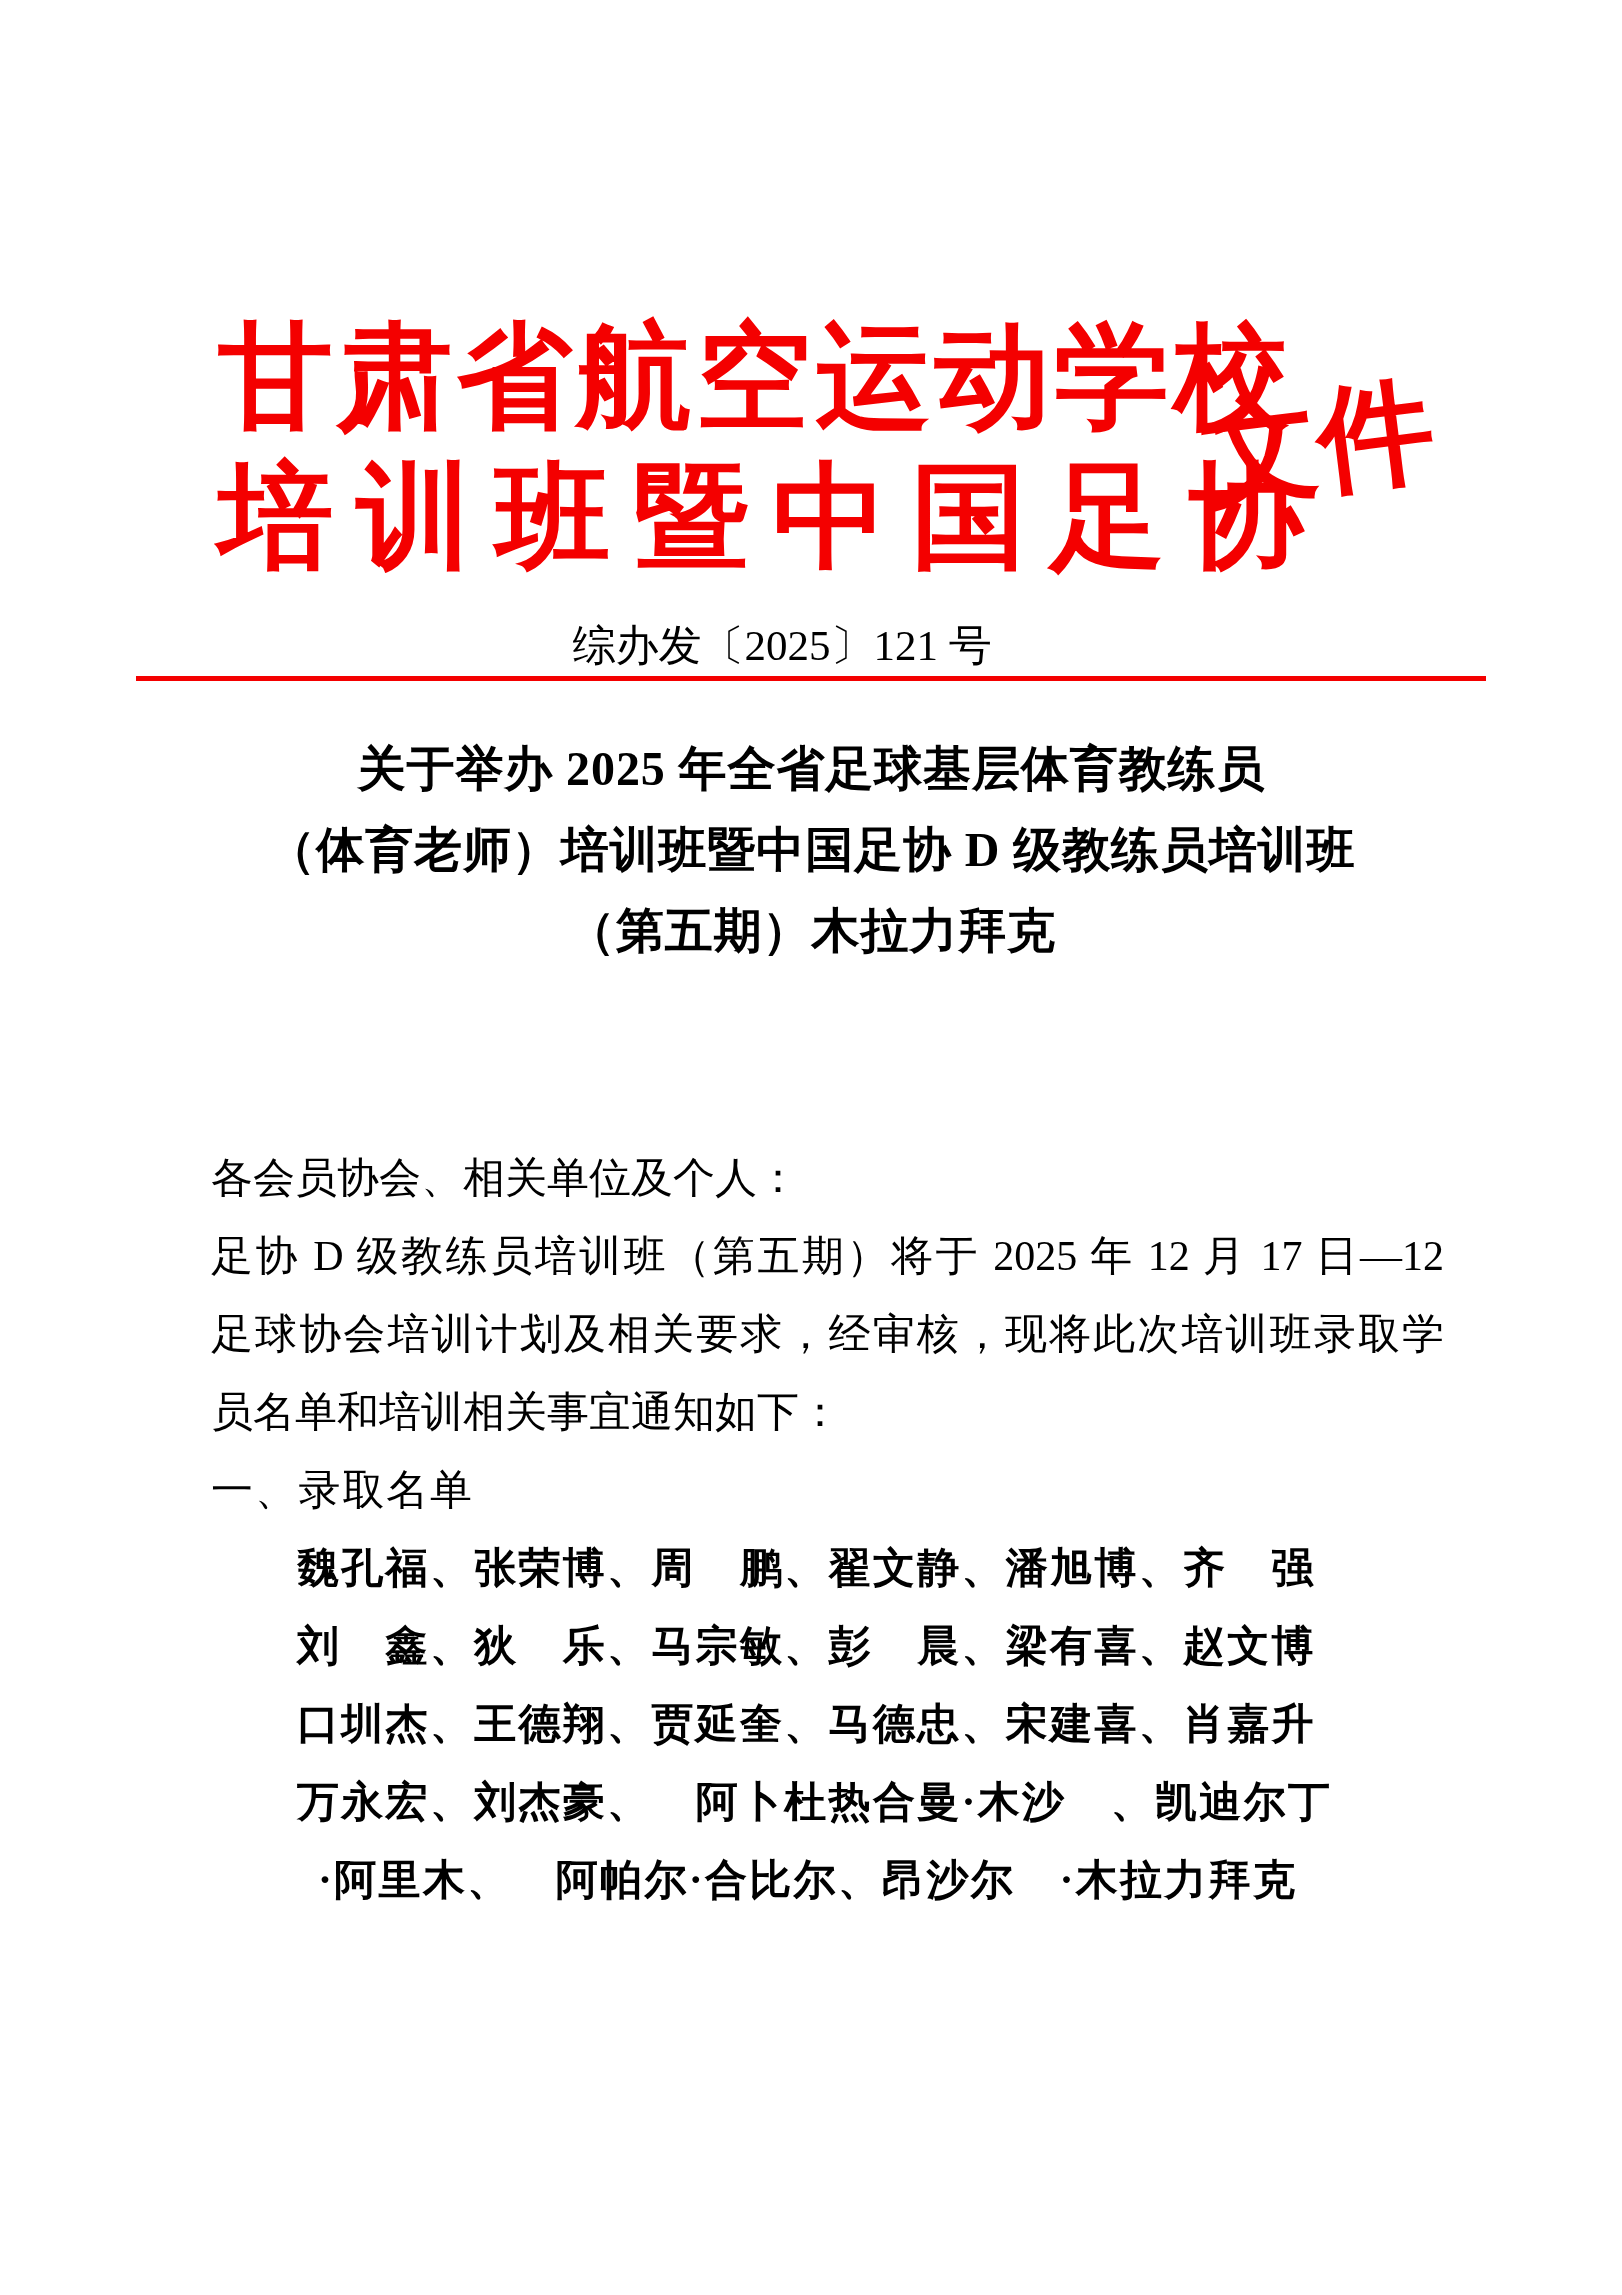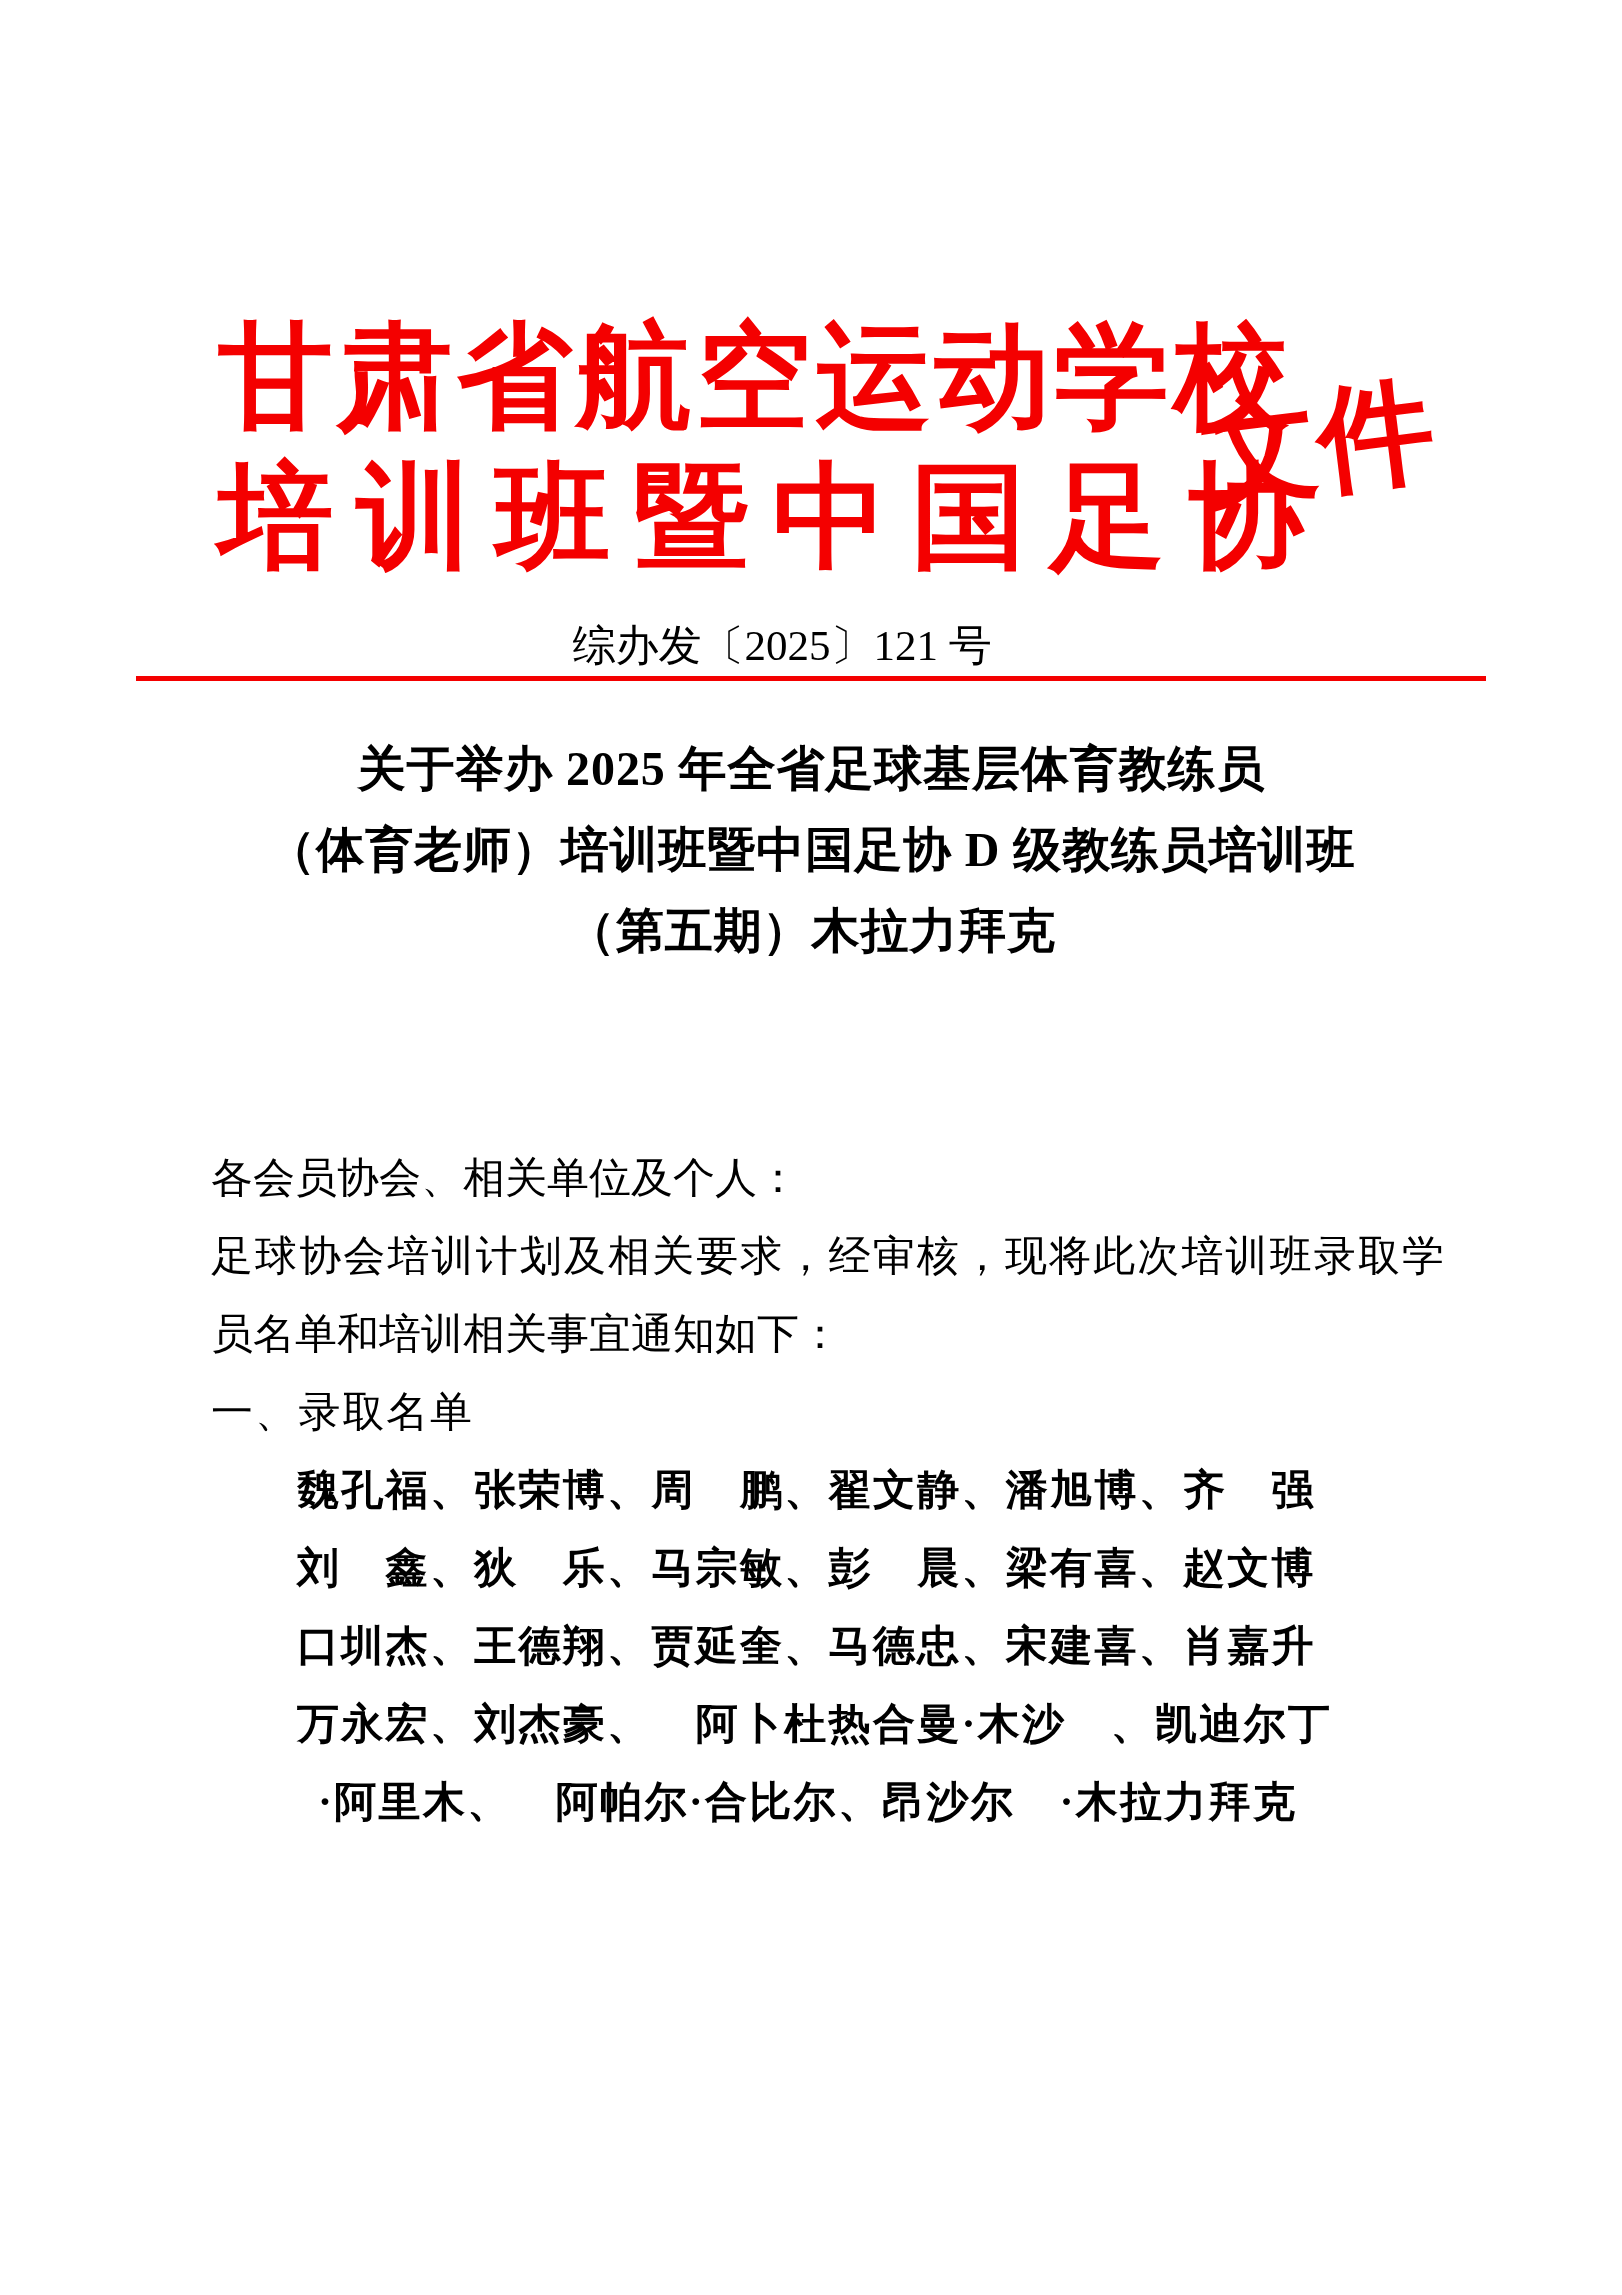--- a/index.html
+++ b/index.html
@@ -118,20 +118,21 @@
 
   <div class="doc-title">
     <div>关于举办 2025 年全省足球基层体育教练员</div>
     <div>（体育老师）培训班暨中国足协 D 级教练员培训班</div>
     <div>（第五期）木拉力拜克</div>
   </div>
 
   <div class="body-block">
     <div class="line">各会员协会、相关单位及个人：</div>
 
+    <div class="line stretch">足协 D 级教练员培训班（第五期）将于 2025 年 12 月 17 日—12</div>
     <div class="line stretch">足球协会培训计划及相关要求，经审核，现将此次培训班录取学</div>
     <div class="line">员名单和培训相关事宜通知如下：</div>
 
     <div class="line section-heading">一、录取名单</div>
 
     <div class="line name-line indent">魏孔福、张荣博、周　鹏、翟文静、潘旭博、齐　强</div>
     <div class="line name-line indent">刘　鑫、狄　乐、马宗敏、彭　晨、梁有喜、赵文博</div>
     <div class="line name-line indent">口圳杰、王德翔、贾延奎、马德忠、宋建喜、肖嘉升</div>
     <div class="line name-line indent">万永宏、刘杰豪、　阿卜杜热合曼·木沙　、凯迪尔丁</div>
     <div class="line name-line indent-wide">·阿里木、　阿帕尔·合比尔、昂沙尔　·木拉力拜克</div>

